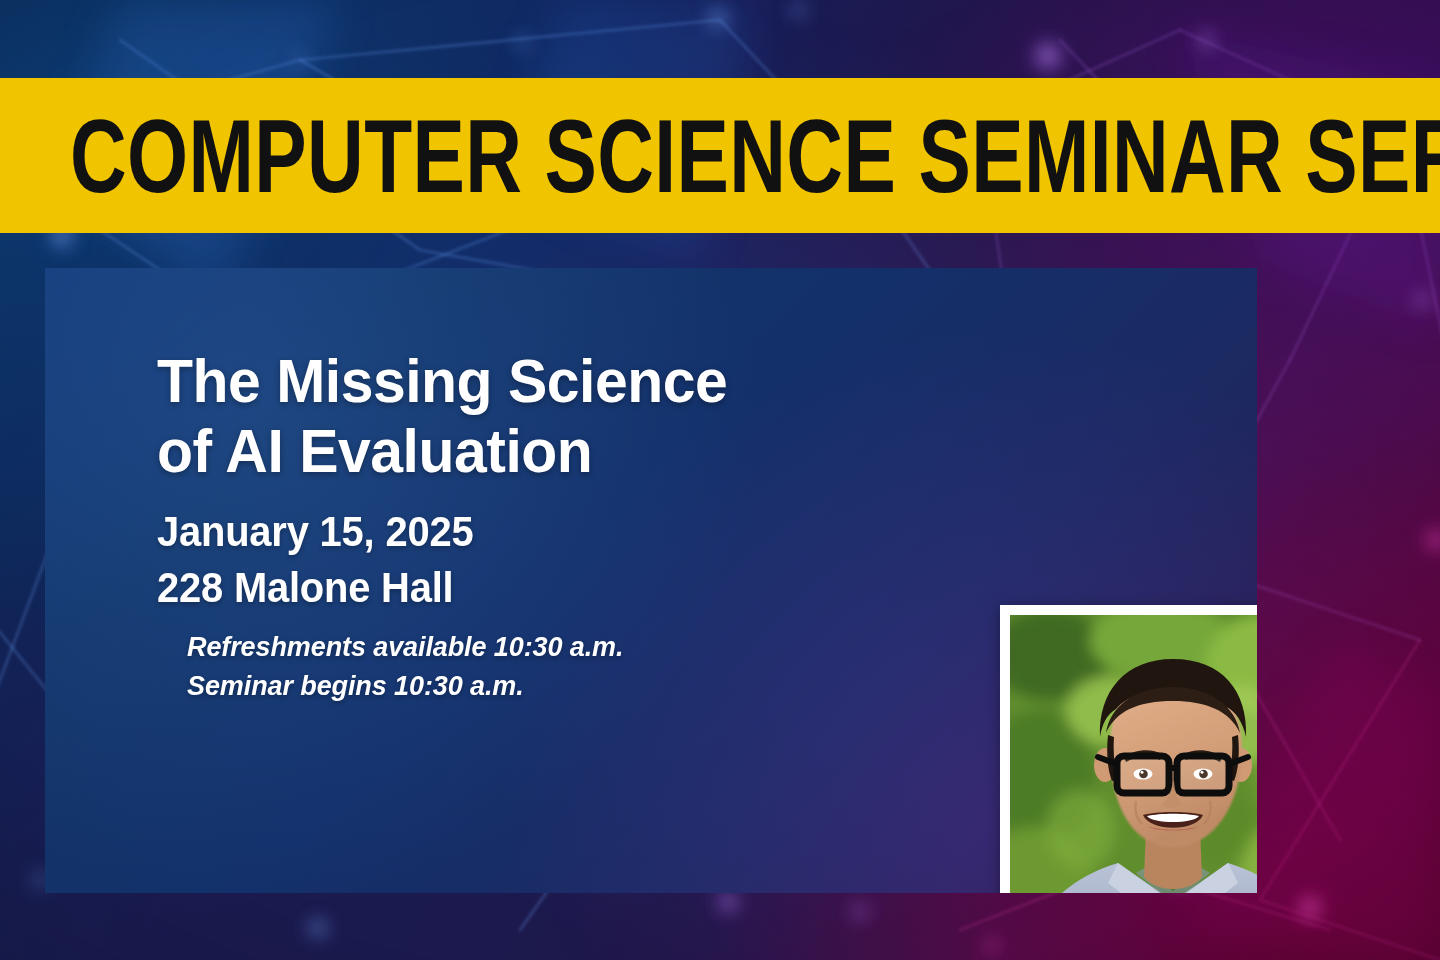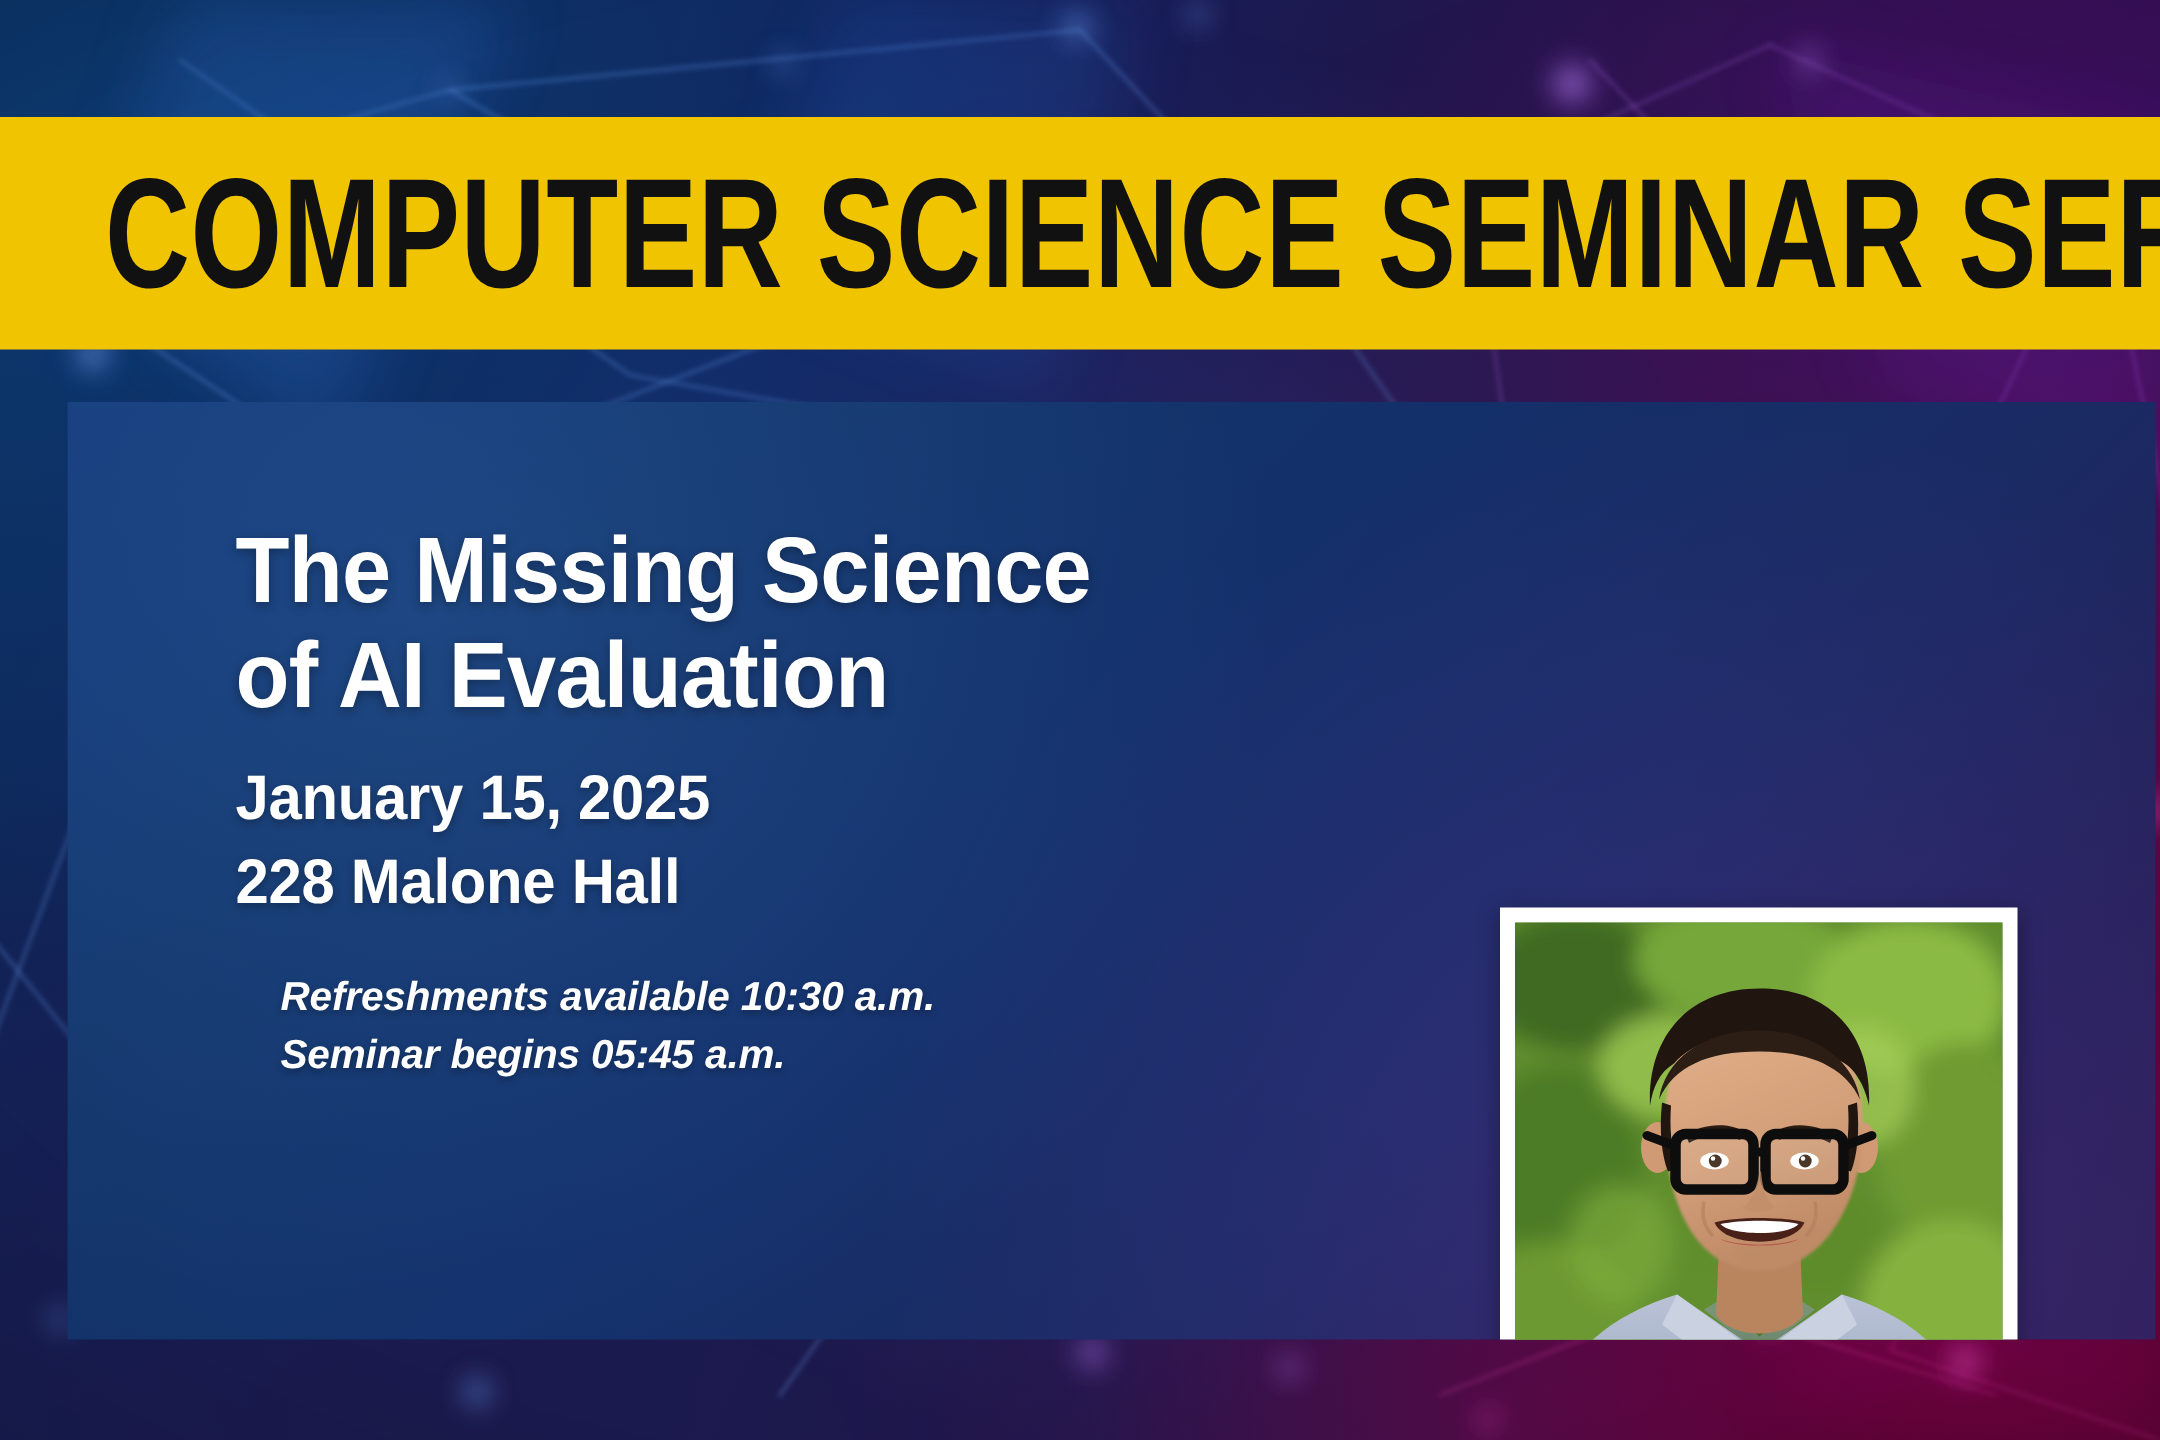--- a/index.html
+++ b/index.html
@@ -59,21 +59,21 @@
     transform: scaleX(0.755);
     transform-origin: left center;
     white-space: nowrap;
   }
 
   
   .card {
     position: absolute;
     left: 45px;
     top: 268px;
-    width: 1392px;
+    width: 1212px;
     height: 625px;
     background: linear-gradient(135deg, #143a78 0%, #123569 22%, #13306a 45%, #1b2a63 68%, #242159 85%, #2b1f56 100%);
     overflow: hidden;
   }
   .card-sheen {
     position: absolute;
     inset: 0;
     pointer-events: none;
     background:
       radial-gradient(circle at 18% 22%, rgba(90,160,255,.16) 0%, rgba(90,160,255,0) 45%),
@@ -106,21 +106,21 @@
     color: #ffffff;
     font-weight: 700;
     font-size: 42px;
     line-height: 1.33;
     letter-spacing: -0.2px;
     transform: scaleX(0.95);
     transform-origin: left center;
     text-shadow: 0 2px 6px rgba(0,0,0,.3);
   }
   .note-lines {
-    margin-top: 29px;
+    margin-top: 12px;
     margin-left: 30px;
   }
   .note-line {
     color: #ffffff;
     font-weight: 700;
     font-style: italic;
     font-size: 27px;
     line-height: 1.46;
     letter-spacing: -0.1px;
     text-shadow: 0 2px 5px rgba(0,0,0,.3);
@@ -250,21 +250,21 @@
       <div class="talk-title">The Missing Science
 of AI Evaluation</div>
 
       <div class="event-lines">
         <div class="event-line">January 15, 2025</div>
         <div class="event-line">228 Malone Hall</div>
       </div>
 
       <div class="note-lines">
         <div class="note-line">Refreshments available 10:30 a.m.</div>
-        <div class="note-line">Seminar begins 05:45 a.m.</div>
+        <div class="note-line">Seminar begins 10:30 a.m.</div>
       </div>
     </div>
 
     <div class="portrait-frame">
       <div class="portrait">
         <svg viewBox="0 0 325 355" preserveAspectRatio="xMidYMid slice">
           <defs>
             <filter id="fol" x="-10%" y="-10%" width="120%" height="120%">
               <feGaussianBlur stdDeviation="7"></feGaussianBlur>
             </filter>

